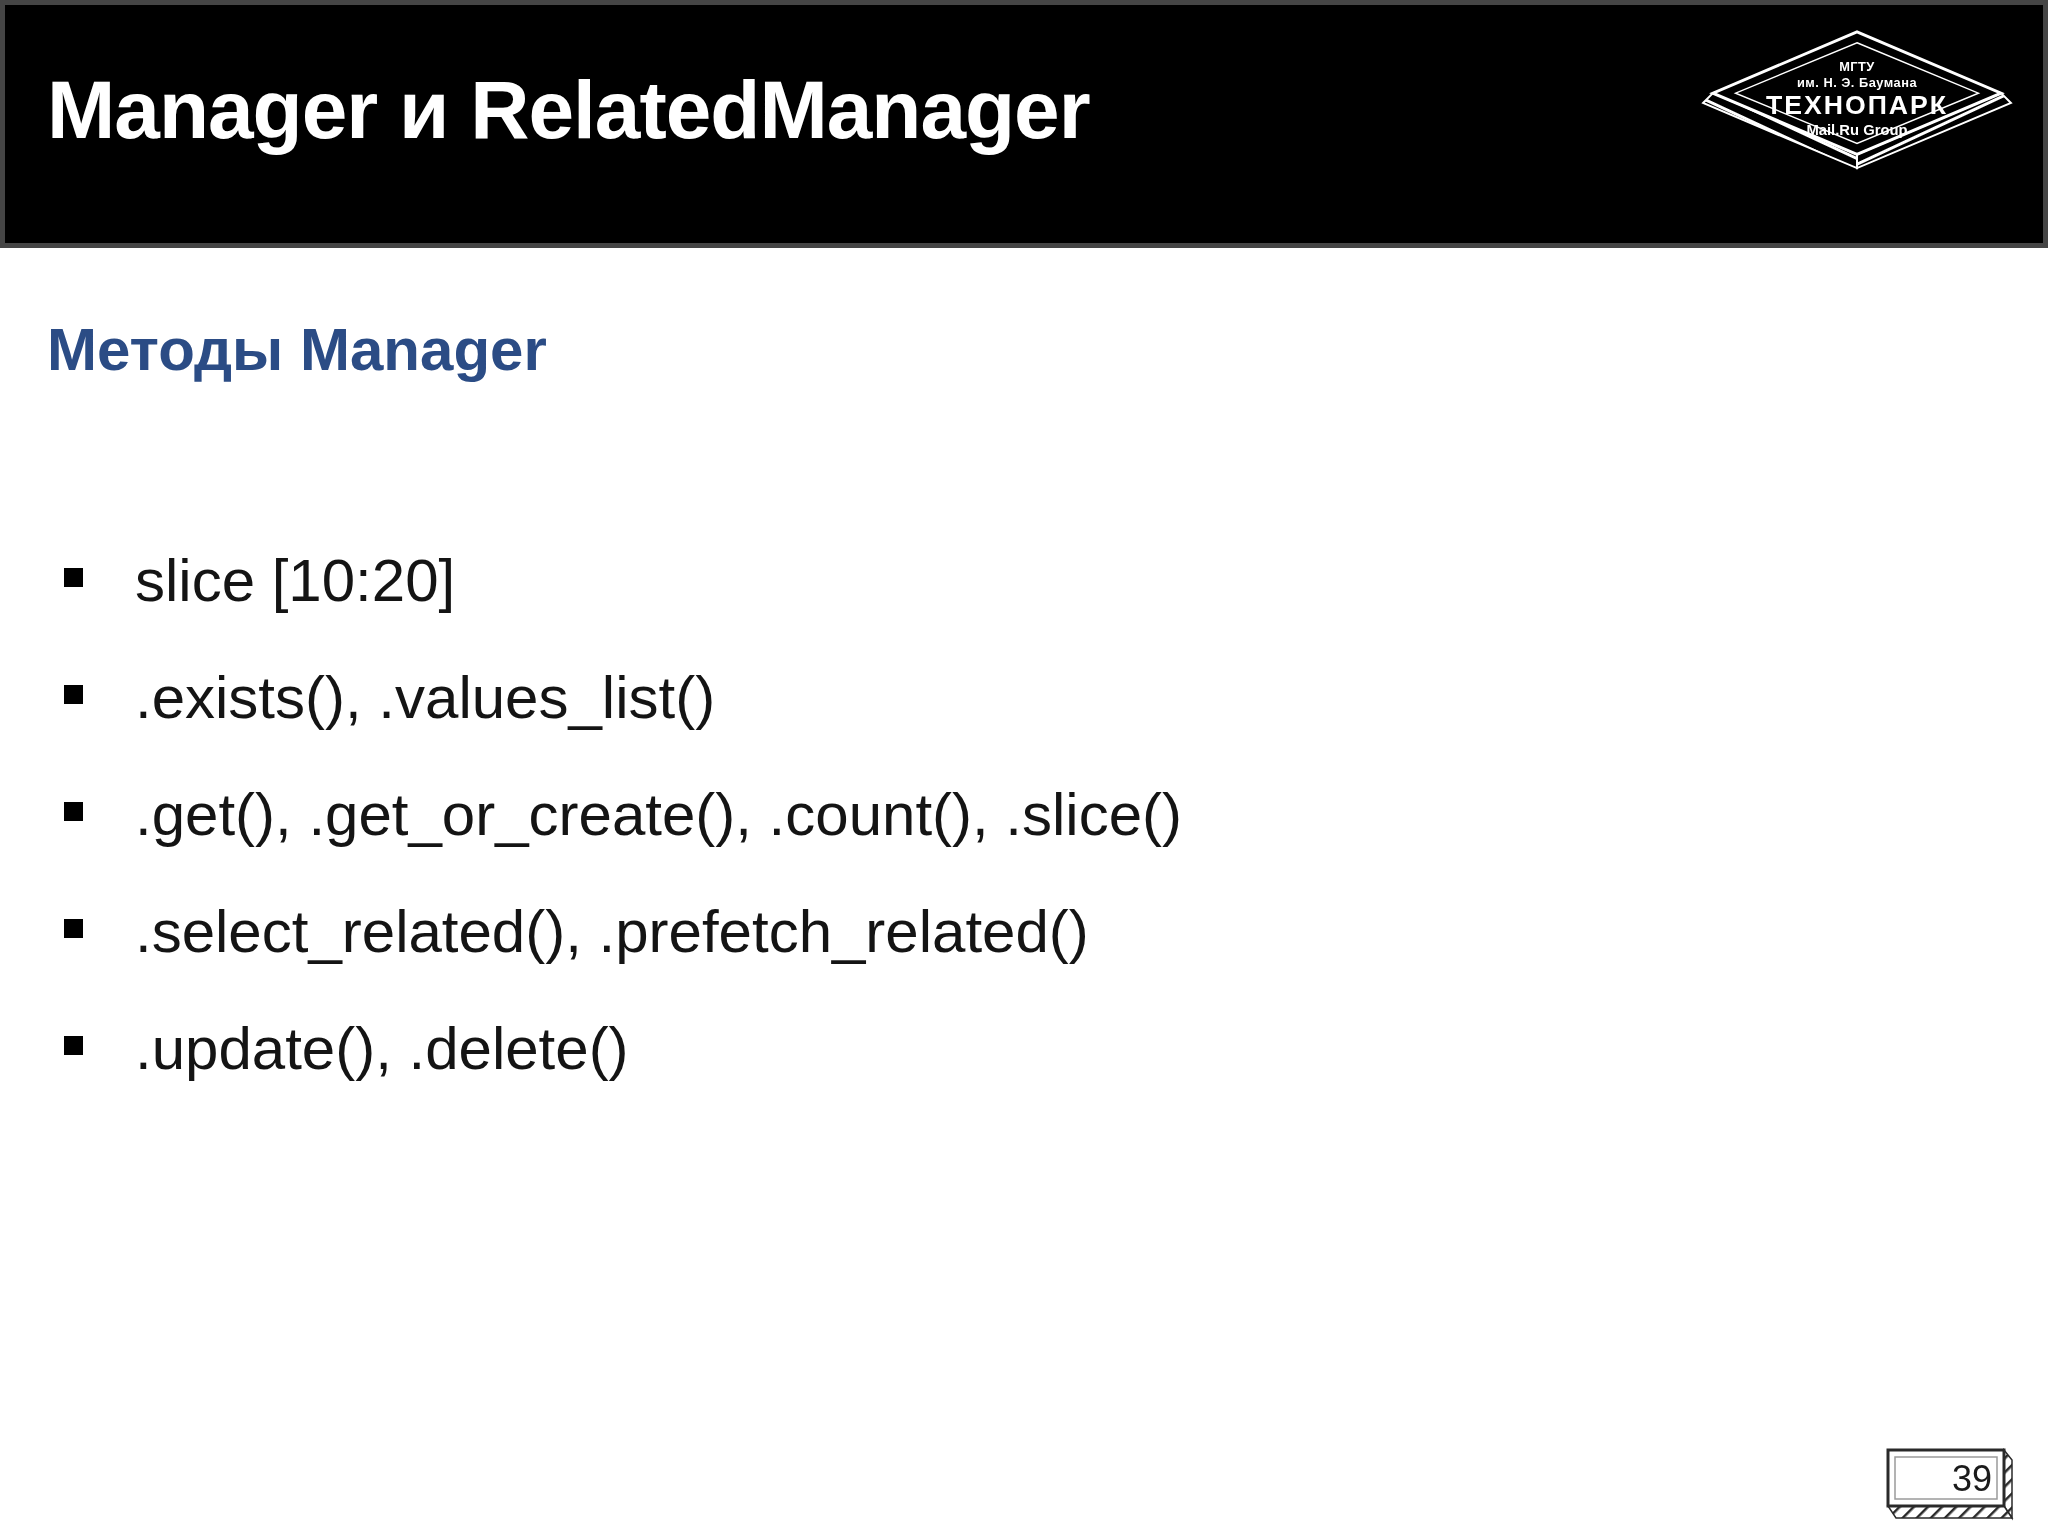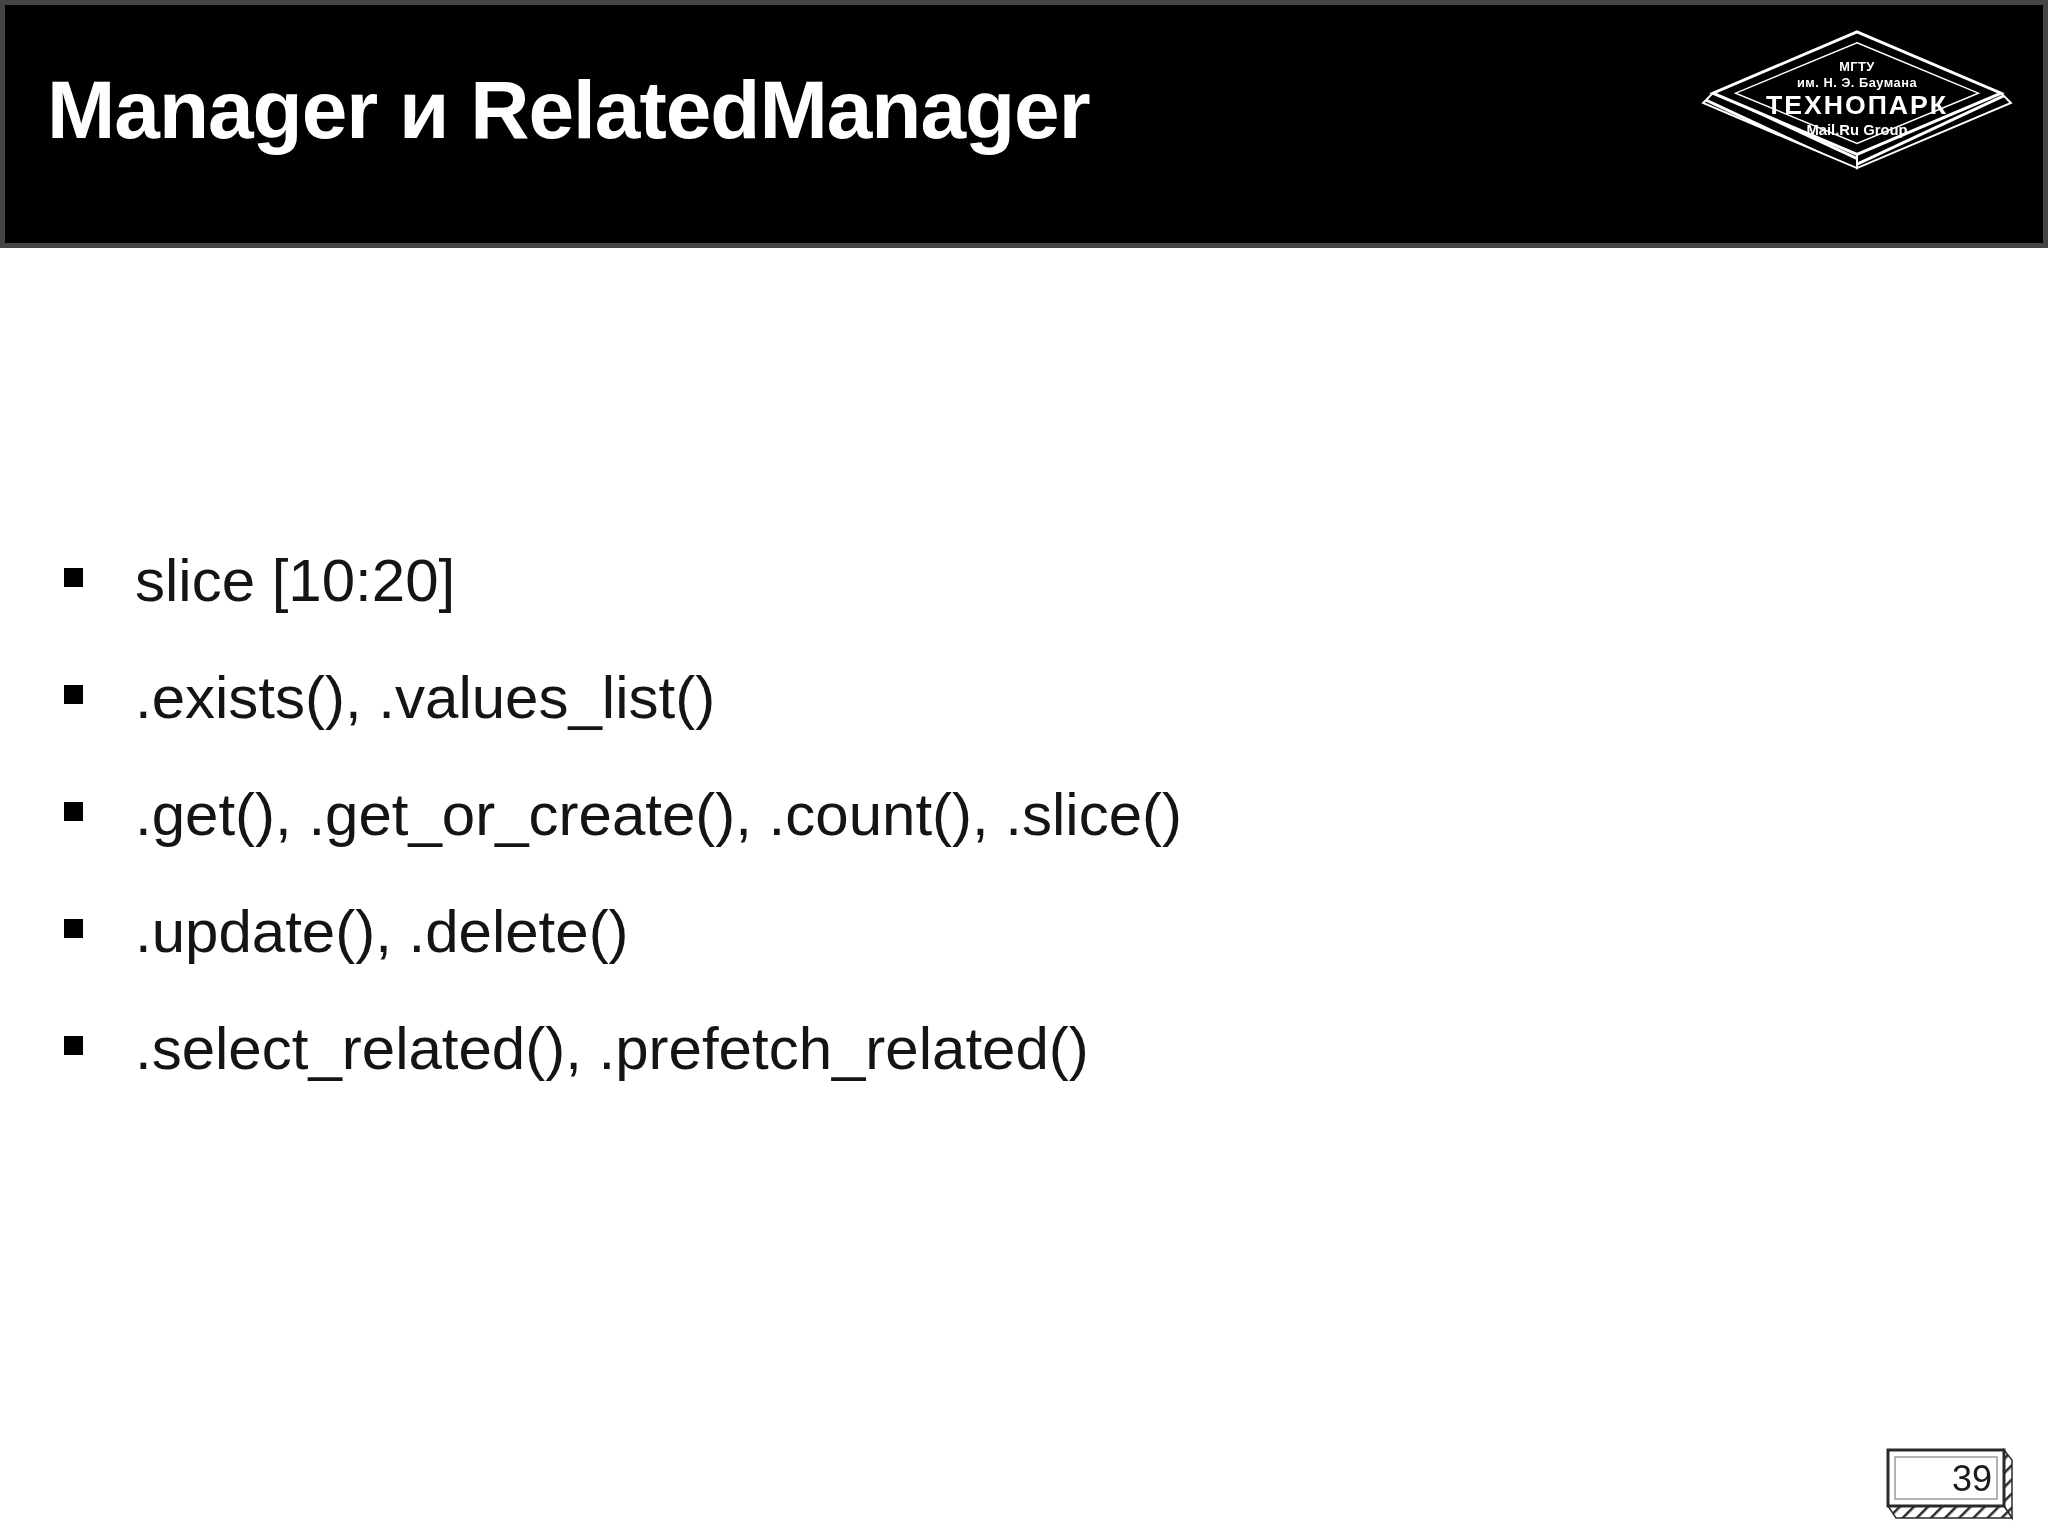--- a/index.html
+++ b/index.html
@@ -142,20 +142,21 @@
       <polygon points="150,4 296,66 150,128 4,66" fill="#000000" stroke="#ffffff" stroke-width="3"></polygon>
 
       <polygon points="150,15 273,66 150,117 27,66" fill="none" stroke="#ffffff" stroke-width="1.5"></polygon>
       <text class="logo-small" x="150" y="44" text-anchor="middle">МГТУ</text>
       <text class="logo-small" x="150" y="60" text-anchor="middle">им. Н. Э. Баумана</text>
       <text class="logo-big" x="150" y="87" text-anchor="middle">ТЕХНОПАРК</text>
       <text class="logo-company" x="150" y="108" text-anchor="middle">Mail.Ru Group</text>
     </svg>
   </div>
 
+  <div class="subtitle">Методы Manager</div>
 
   <ul class="bullets">
 
       <li>
         <span class="bullet-square"></span>
         <span class="bullet-text">slice [10:20]</span>
       </li>
 
 
       <li>
@@ -163,26 +164,26 @@
         <span class="bullet-text">.exists(), .values_list()</span>
       </li>
 
       <li>
         <span class="bullet-square"></span>
         <span class="bullet-text">.get(), .get_or_create(), .count(), .slice()</span>
       </li>
 
       <li>
         <span class="bullet-square"></span>
+        <span class="bullet-text">.select_related(), .prefetch_related()</span>
+      </li>
+
+      <li>
+        <span class="bullet-square"></span>
         <span class="bullet-text">.update(), .delete()</span>
-      </li>
-
-      <li>
-        <span class="bullet-square"></span>
-        <span class="bullet-text">.select_related(), .prefetch_related()</span>
       </li>
     </ul>
 
   <svg class="page-badge" width="134" height="76" viewBox="0 0 134 76" xmlns="http://www.w3.org/2000/svg">
     <defs>
       <pattern id="hatchB" patternUnits="userSpaceOnUse" width="10" height="10" patternTransform="rotate(45)">
         <rect width="10" height="10" fill="#ffffff"></rect>
         <rect width="2.5" height="10" fill="#2a2a2a"></rect>
       </pattern>
     </defs>

